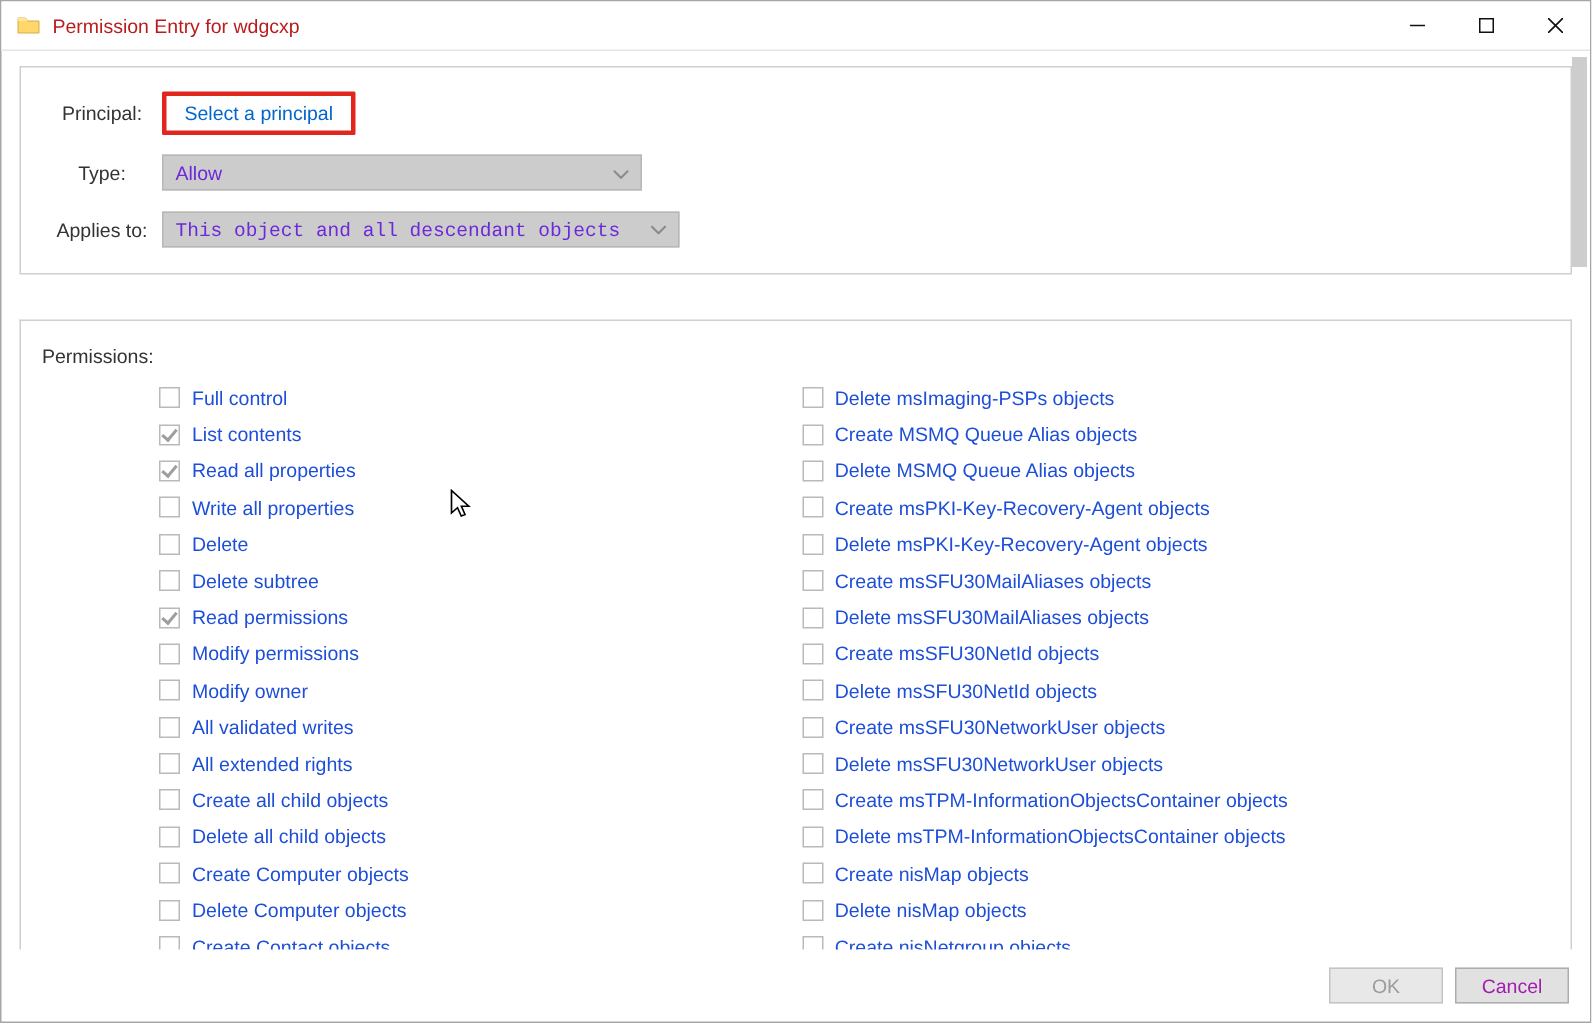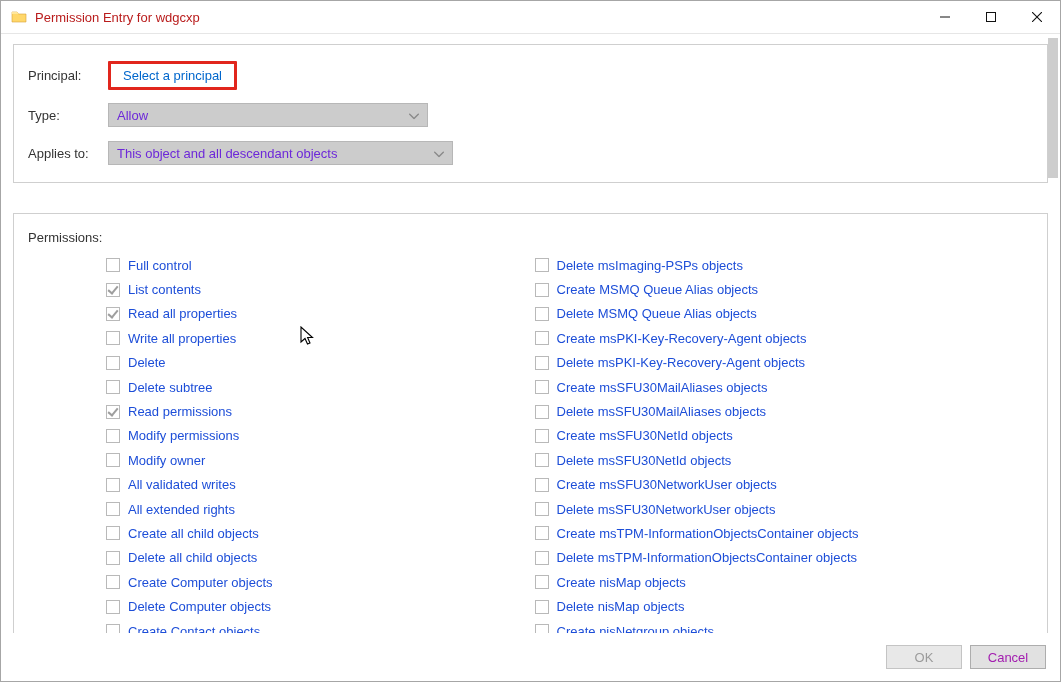--- a/index.html
+++ b/index.html
@@ -66,20 +66,21 @@
 
   .form-row {
     display: flex;
     align-items: center;
     min-height: 26px;
     margin-bottom: 12px;
   }
   .form-row .label {
     width: 80px;
     color: #333;
+    text-align: center;
   }
   .principal-link {
     color: #0066cc;
     padding: 4px 10px;
   }
   .principal-highlight {
     border: 3px solid #e1261d;
     border-radius: 1px;
     padding: 4px 2px;
   }
@@ -91,20 +92,21 @@
     border: 1px solid #b7b7b7;
     color: #6d28d9;
     display: flex;
     align-items: center;
     padding: 0 8px;
     box-sizing: border-box;
     position: relative;
   }
   .dropdown.wide {
     width: 345px;
+    font-family: Liberation Mono, monospace;
   }
   .dropdown .chev {
     position: absolute;
     right: 8px;
     top: 50%;
     transform: translateY(-50%);
     color: #8a8a8a;
   }
 
   .permissions-panel {

